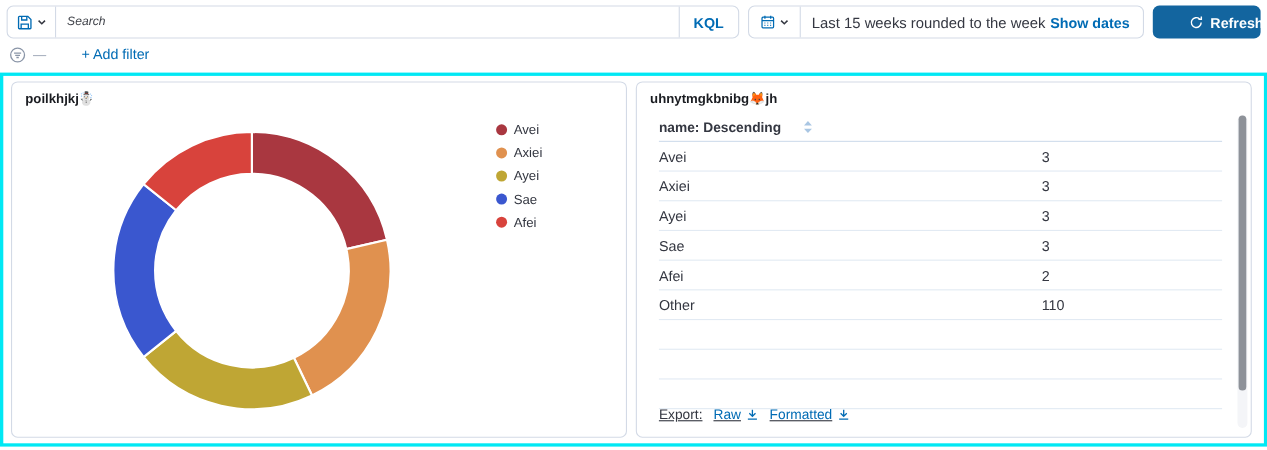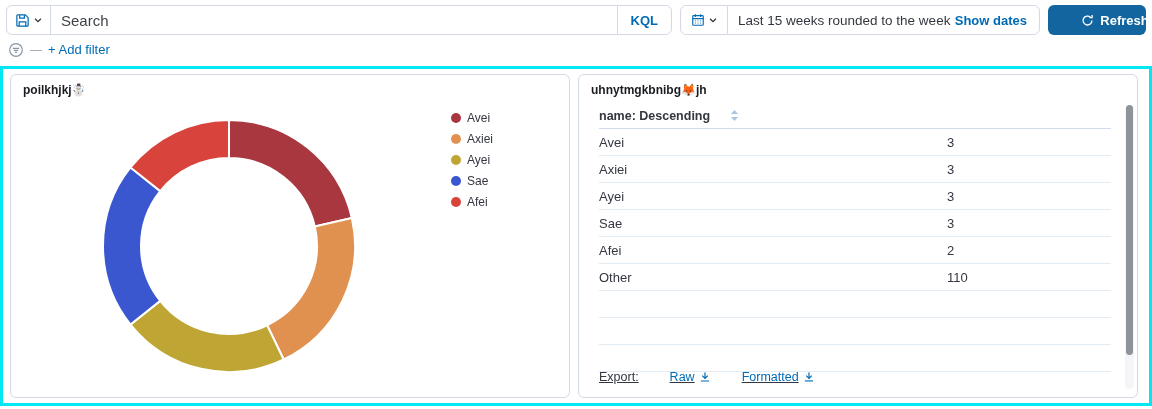--- a/index.html
+++ b/index.html
@@ -14,21 +14,21 @@
     flex:1; height:30px; display:flex; align-items:center;
     border:1px solid #d3dae6; border-radius:6px; background:#fff;
     max-width:666px;
   }
   .save-addon {
     width:44px; height:100%; display:flex; align-items:center; justify-content:center;
     gap:3px; border-right:1px solid #d3dae6; cursor:pointer; flex:0 0 auto;
   }
   .search-input {
     flex:1; border:none; outline:none; height:100%; padding:0 10px;
-    font-family:inherit; font-size:15px; color:#343741; background:transparent;
+    font-family:inherit; font-size:11px; color:#343741; background:transparent;font-style:italic;
   }
   .search-input::placeholder { color:#40434a; opacity:1; }
   .kql-badge {
     flex:0 0 auto; padding:0 13px; height:100%; display:flex; align-items:center;
     border-left:1px solid #d3dae6; color:#006bb4; font-weight:700; font-size:13px; cursor:pointer;
   }
   .date-group {
     width:360px; height:30px; display:flex; align-items:center; flex:0 0 auto;
     border:1px solid #d3dae6; border-radius:6px; background:#fff;
   }
@@ -38,21 +38,21 @@
   }
   .date-text { flex:1; padding:0 10px; font-size:13.5px; color:#343741; cursor:pointer; white-space:nowrap; overflow:hidden; }
   .show-dates { flex:0 0 auto; padding-right:12px; color:#006bb4; font-weight:700; font-size:13px; cursor:pointer; }
   .refresh-btn {
     flex:0 0 auto; width:98px; height:30px; border:none; border-radius:6px;
     background:#13659f; color:#fff; font-family:inherit; font-size:13px; font-weight:700;
     display:flex; align-items:center; justify-content:center; gap:6px; cursor:pointer;padding-left:36px;
   }
   .filter-row { display:flex; align-items:center; gap:6px; padding:7px 8px 6px 8px; height:28px; }
   .filter-dash { color:#98a2b3; font-size:12px; }
-  .add-filter { color:#006bb4; font-size:13px; cursor:pointer; }
+  .add-filter { color:#006bb4; font-size:13px; cursor:pointer;margin-left:26px; }
   .dashboard {
     position:absolute; left:0; top:66px; width:1152px; height:340px;
     border:3px solid #00e8f4; background:#fff;
   }
   .panel {
     position:absolute; top:5px; height:324px; width:560px;
     background:#fff; border:1px solid #d3dae6; border-radius:6px; overflow:hidden;
   }
   .panel-left { left:7px;text-align:right; }
   .panel-right { left:575px; }
@@ -64,21 +64,21 @@
   .legend-item { display:flex; align-items:center; gap:6px; cursor:pointer; }
   .legend-dot { width:10px; height:10px; border-radius:50%; flex:0 0 auto; }
   .legend-label { font-size:12px; color:#343741; }
   .dtable { position:absolute; left:20px; top:28px; width:512px; }
   .dt-row { display:grid; grid-template-columns:348px 1fr; align-items:center; height:27px; border-bottom:1px solid #e2eaf3; }
   .dt-header { height:26px; border-bottom:1px solid #cfdcec; }
   .dt-header .dt-cell { font-weight:700; font-size:12.5px; display:flex; align-items:center; gap:20px; cursor:pointer; }
   .dt-cell { font-size:13px; color:#343741; }
   .dt-empty { height:27px; border-bottom:1px solid #e2eaf3; }
   .export-row { position:absolute; left:20px; bottom:13px; display:flex; align-items:center; gap:10px; font-size:12.5px;text-decoration:underline; }
-  .export-link { color:#006bb4; display:flex; align-items:center; gap:4px; cursor:pointer;margin-left:21px; }
+  .export-link { color:#006bb4; display:flex; align-items:center; gap:4px; cursor:pointer; }
   .vscrollbar {
     position:absolute; right:3px; top:30px; bottom:8px; width:9px;
     background:#f4f5f8; border-radius:5px;
   }
   .vscroll-thumb {
     position:absolute; left:1px; right:1px; top:0; height:88%;
     background:#8e9299; border-radius:5px; cursor:pointer;
   }
   .icon { display:inline-flex; align-items:center; justify-content:center; }
 </style>

